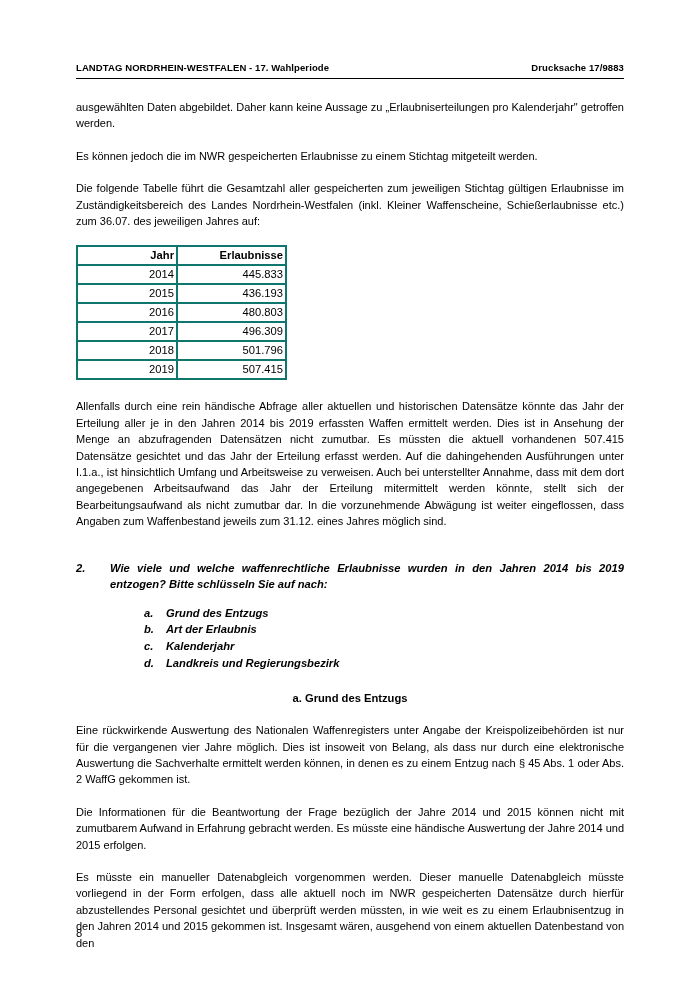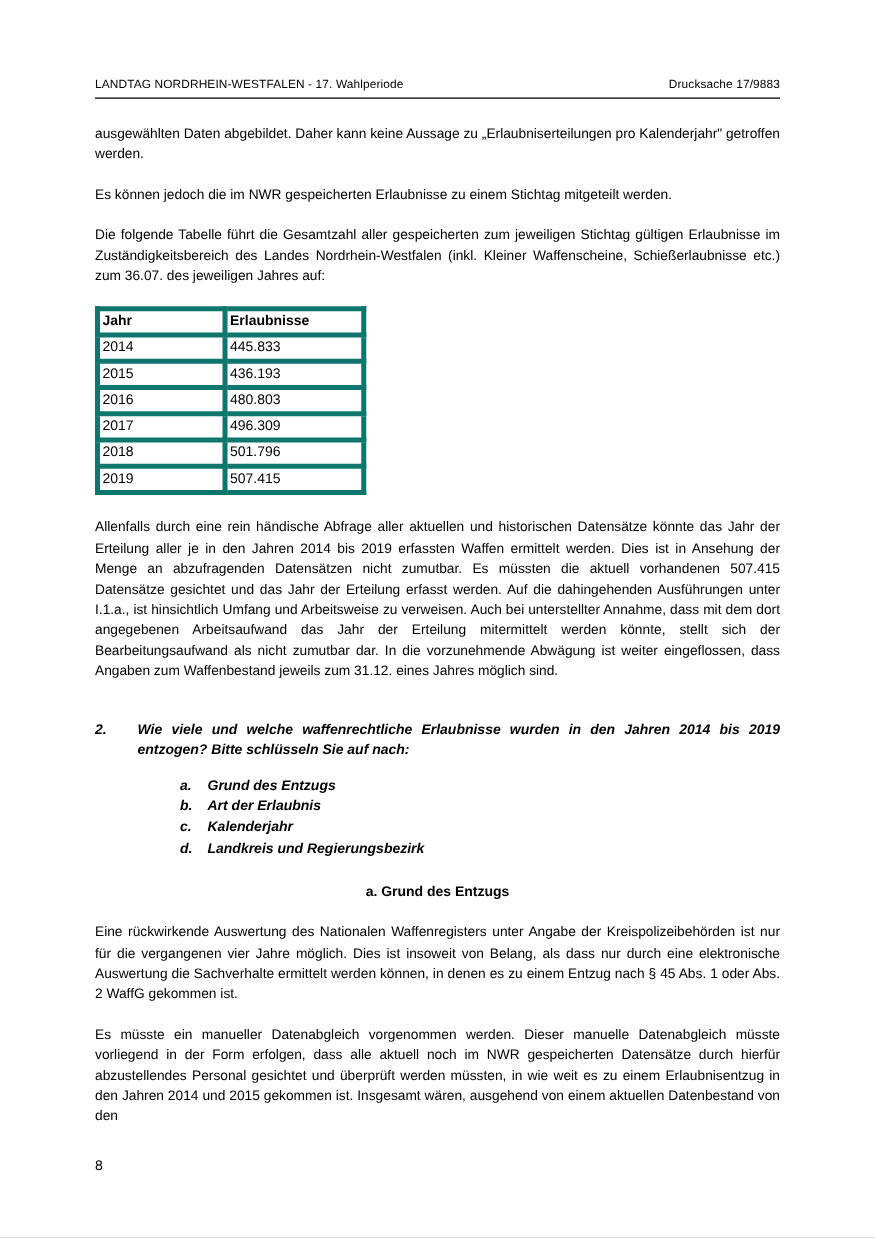--- a/index.html
+++ b/index.html
@@ -22,45 +22,45 @@
     position: absolute;
     left: 76px;
     top: 62px;
     width: 548px;
   }
   .header {
     display: flex;
     justify-content: space-between;
     align-items: center;
     font-size: 9.5px;
-    font-weight: normal;
+    font-weight: bold;
     letter-spacing: 0.1px;
     margin-bottom: 5px;
   }
   .rule {
     border-top: 1.2px solid #000;
     margin-bottom: 20px;
   }
   p.body {
     font-size: 11px;
     line-height: 16.4px;
     text-align: justify;
     margin: 0 0 16px 0;
     hyphens: none;
   }
   table.data {
     border-collapse: collapse;
     margin: 0 0 18px 0;
     table-layout: fixed;
   }
   table.data td, table.data th {
-    border: 4px solid #0f766e;
+    border: 2px solid #0f766e;
     font-size: 11.2px;
     padding: 1px 2px;
-    text-align: left;
+    text-align: right;
     height: 15px;
     line-height: 15px;
     font-weight: normal;
   }
   table.data th {
     font-weight: bold;
   }
   .col-year { width: 94px; }
   .col-count { width: 103px; }
 
@@ -191,19 +191,20 @@
       </li>
       <li>
         <span class="letter">d.</span>
         <span>Landkreis und Regierungsbezirk</span>
       </li>
     </ol>
 
     <h3 class="sub">a. Grund des Entzugs</h3>
 
     <p class="body">Eine rückwirkende Auswertung des Nationalen Waffenregisters unter Angabe der Kreispolizeibehörden ist nur für die vergangenen vier Jahre möglich. Dies ist insoweit von Belang, als dass nur durch eine elektronische Auswertung die Sachverhalte ermittelt werden können, in denen es zu einem Entzug nach § 45 Abs. 1 oder Abs. 2 WaffG gekommen ist.</p>
+    <p class="body">Die Informationen für die Beantwortung der Frage bezüglich der Jahre 2014 und 2015 können nicht mit zumutbarem Aufwand in Erfahrung gebracht werden. Es müsste eine händische Auswertung der Jahre 2014 und 2015 erfolgen.</p>
     <p class="body">Es müsste ein manueller Datenabgleich vorgenommen werden. Dieser manuelle Datenabgleich müsste vorliegend in der Form erfolgen, dass alle aktuell noch im NWR gespeicherten Datensätze durch hierfür abzustellendes Personal gesichtet und überprüft werden müssten, in wie weit es zu einem Erlaubnisentzug in den Jahren 2014 und 2015 gekommen ist. Insgesamt wären, ausgehend von einem aktuellen Datenbestand von den</p>
 
   </div>
 
   <div class="page-number">8</div>
 
 </div>
 
 </body></html>

